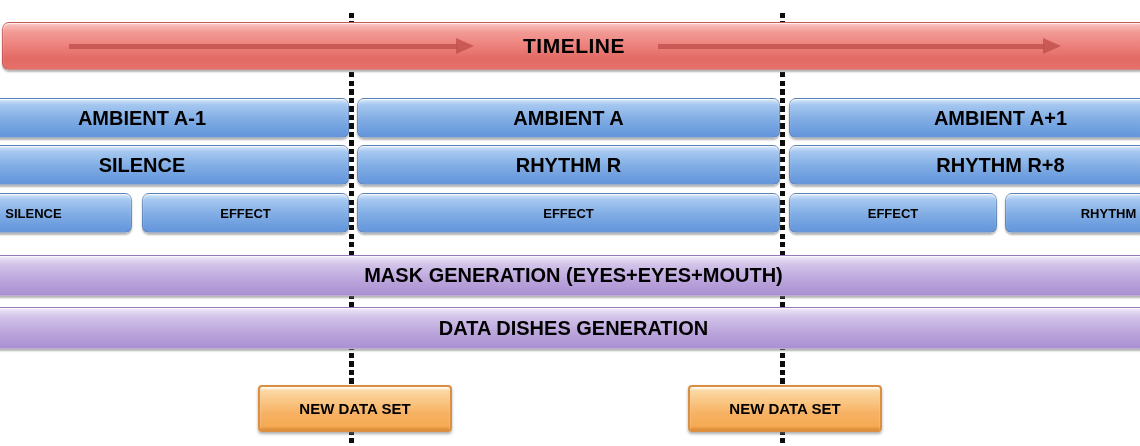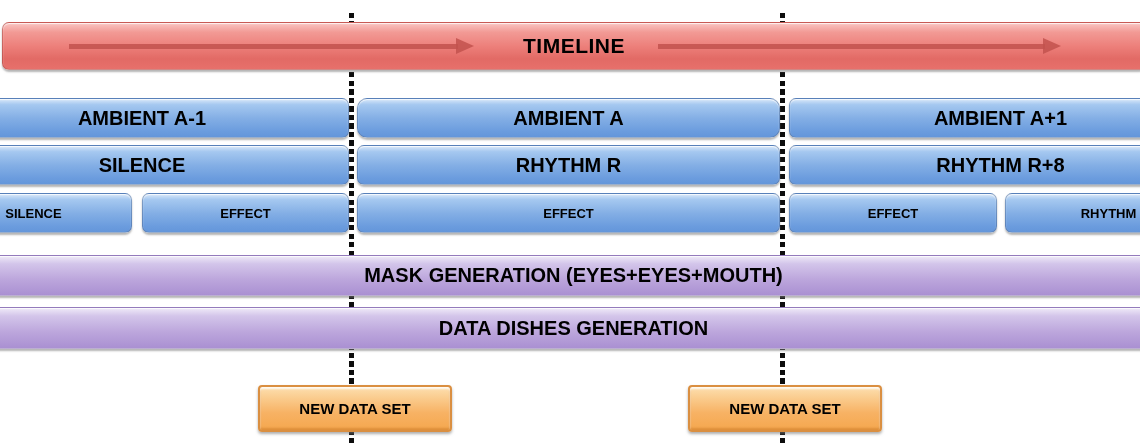--- a/index.html
+++ b/index.html
@@ -90,21 +90,21 @@
     <span class="bar-label">TIMELINE</span>
     <span class="arrow arrow-right">
       <span class="shaft"></span>
         <span class="head"></span>
     </span>
   </div>
 
   <div class="bar c-track fs-big" style="left:-65px;top:98px;width:412px;height:38px;">
     <span>AMBIENT A-1</span>
   </div>
-  <div class="bar c-track fs-big" style="left:357px;top:98px;width:421px;height:38px;border-radius:10px;">
+  <div class="bar c-track fs-big" style="left:357px;top:98px;width:421px;height:38px;">
     <span>AMBIENT A</span>
   </div>
   <div class="bar c-track fs-big" style="left:789px;top:98px;width:421px;height:38px;">
     <span>AMBIENT A+1</span>
   </div>
 
   <div class="bar c-track fs-big" style="left:-65px;top:145px;width:412px;height:38px;">
     <span>SILENCE</span>
   </div>
   <div class="bar c-track fs-big" style="left:357px;top:145px;width:421px;height:38px;">

